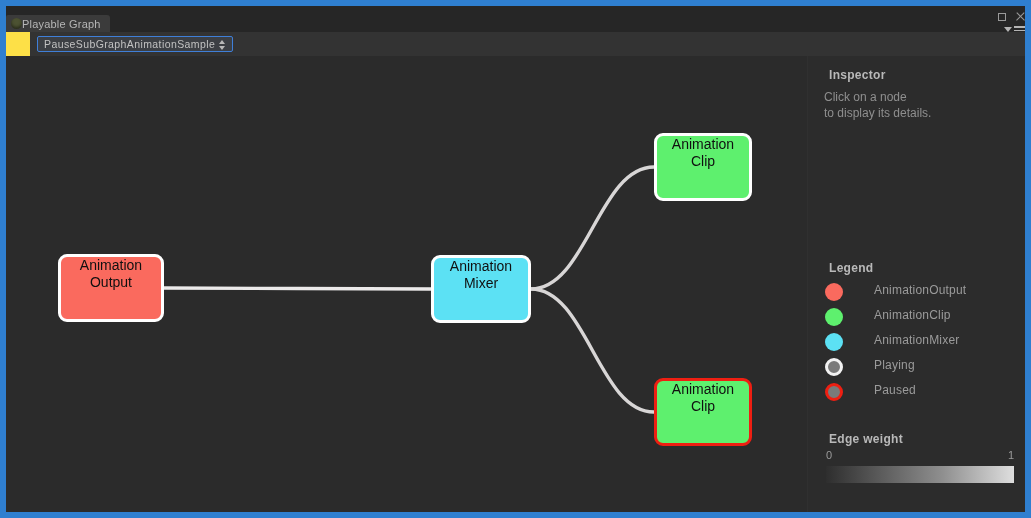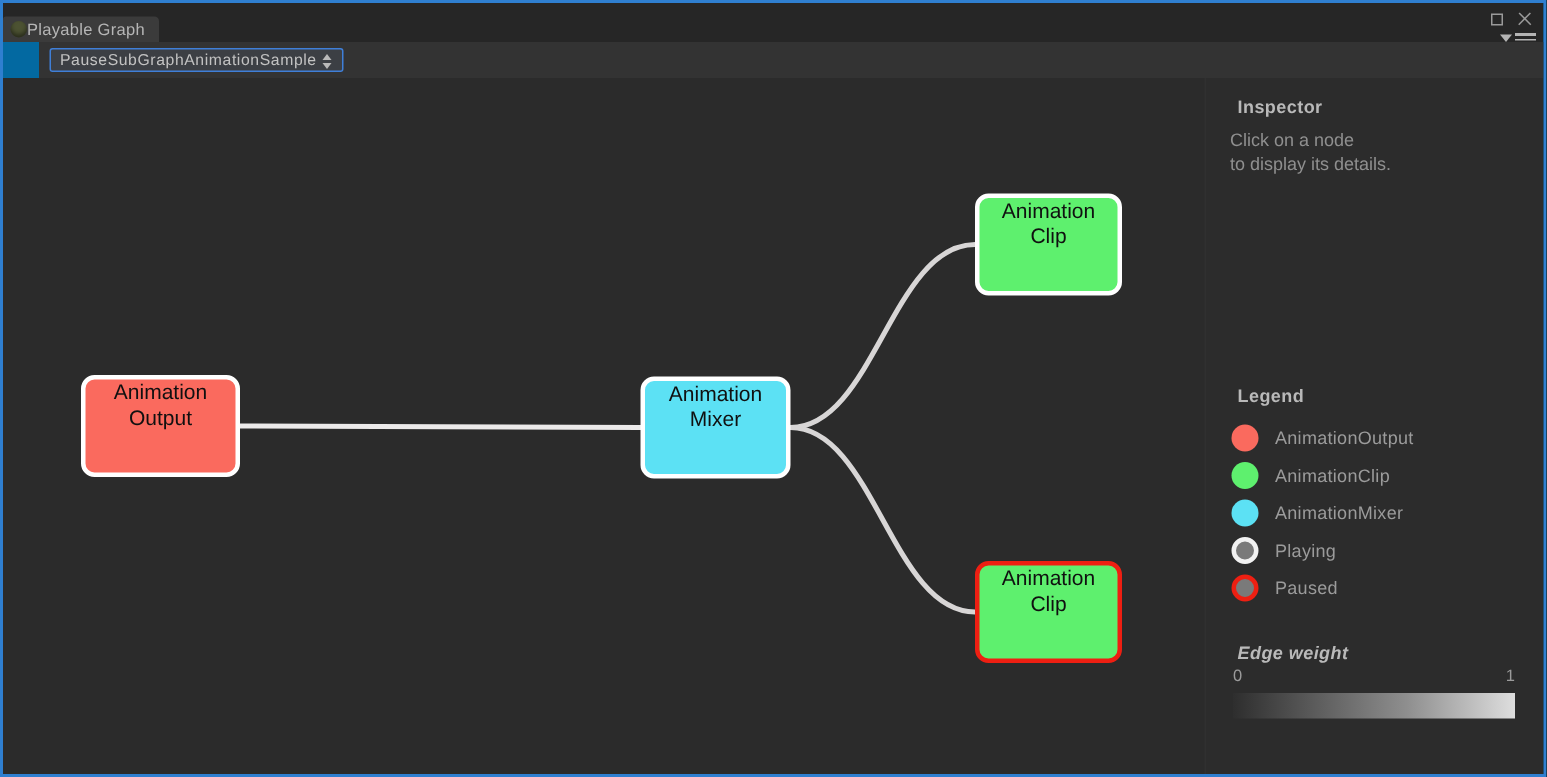--- a/index.html
+++ b/index.html
@@ -10,22 +10,22 @@
     background: #1b1b1b;
     font-family: "Liberation Sans", sans-serif;
     overflow: hidden;
   }
 
   
   #window {
     position: relative;
     width: 1031px;
     height: 518px;
-    background: #0369a1;
-    border: 2px solid #ef4444;
+    background: #fde047;
+    border: 6px solid #ef4444;
     overflow: hidden;
   }
 
   
   #titlebar {
     position: absolute;
     left: 0; top: 0;
     width: 1027px;
     height: 26px;
     background: #262626;
@@ -212,36 +212,37 @@
   }
 
   #legend-title { top: 205px; }
   #legend-list {
     position: absolute;
     left: 17px; top: 227px;
     width: 200px;
   }
   .legend-row {
     display: flex;
-    align-items: center;
+    align-items: flex-start;
     height: 25px;
+    gap: 20px;
   }
   .legend-dot {
     width: 18px; height: 18px;
     border-radius: 50%;
     flex: 0 0 18px;
   }
   .legend-text {
     margin-left: 11px;
     font-size: 12px;
     color: #9b9b9b;
     letter-spacing: .2px;
   }
 
-  #edgeweight-title { top: 376px; font-style: italic; }
+  #edgeweight-title { top: 376px; }
   #ew-scale {
     position: absolute;
     left: 18px; top: 393px;
     width: 188px;
     display: flex;
     justify-content: space-between;
     font-size: 11px;
     color: #9b9b9b;
   }
   #ew-bar {

